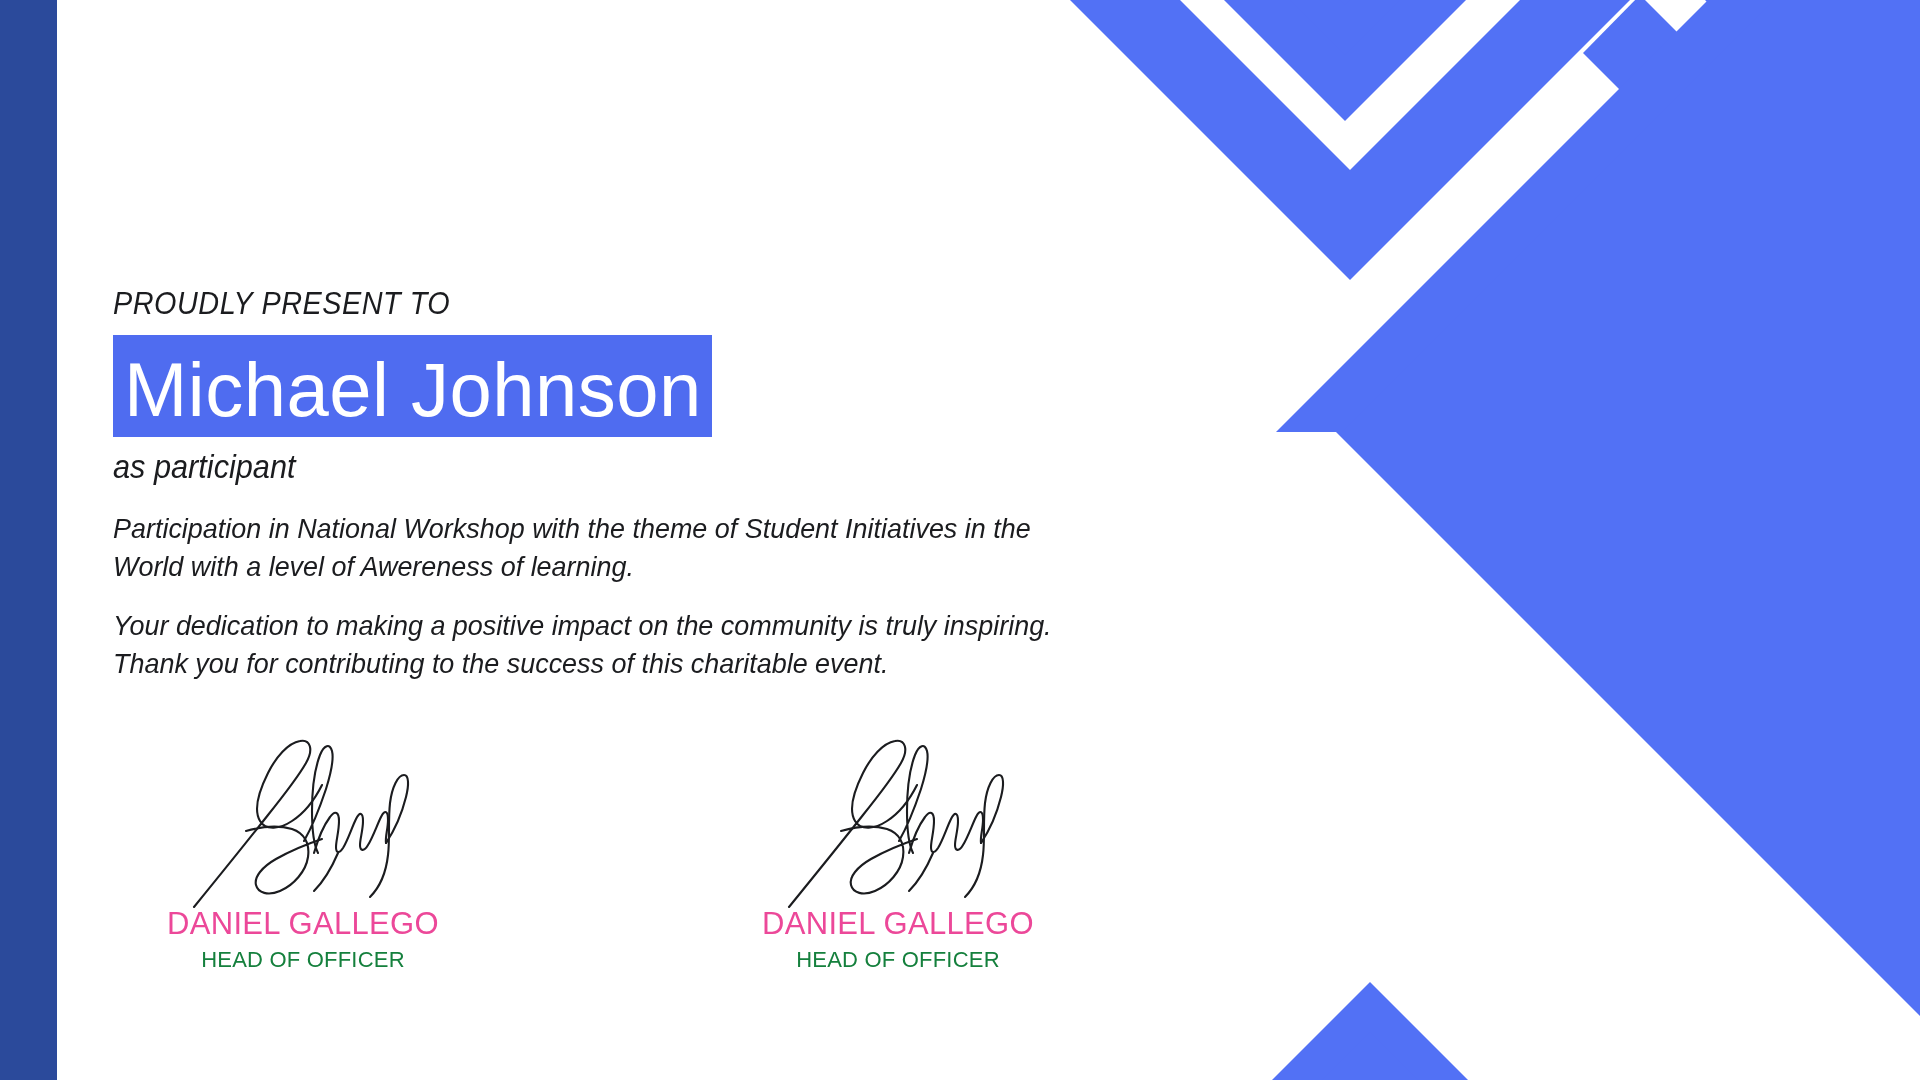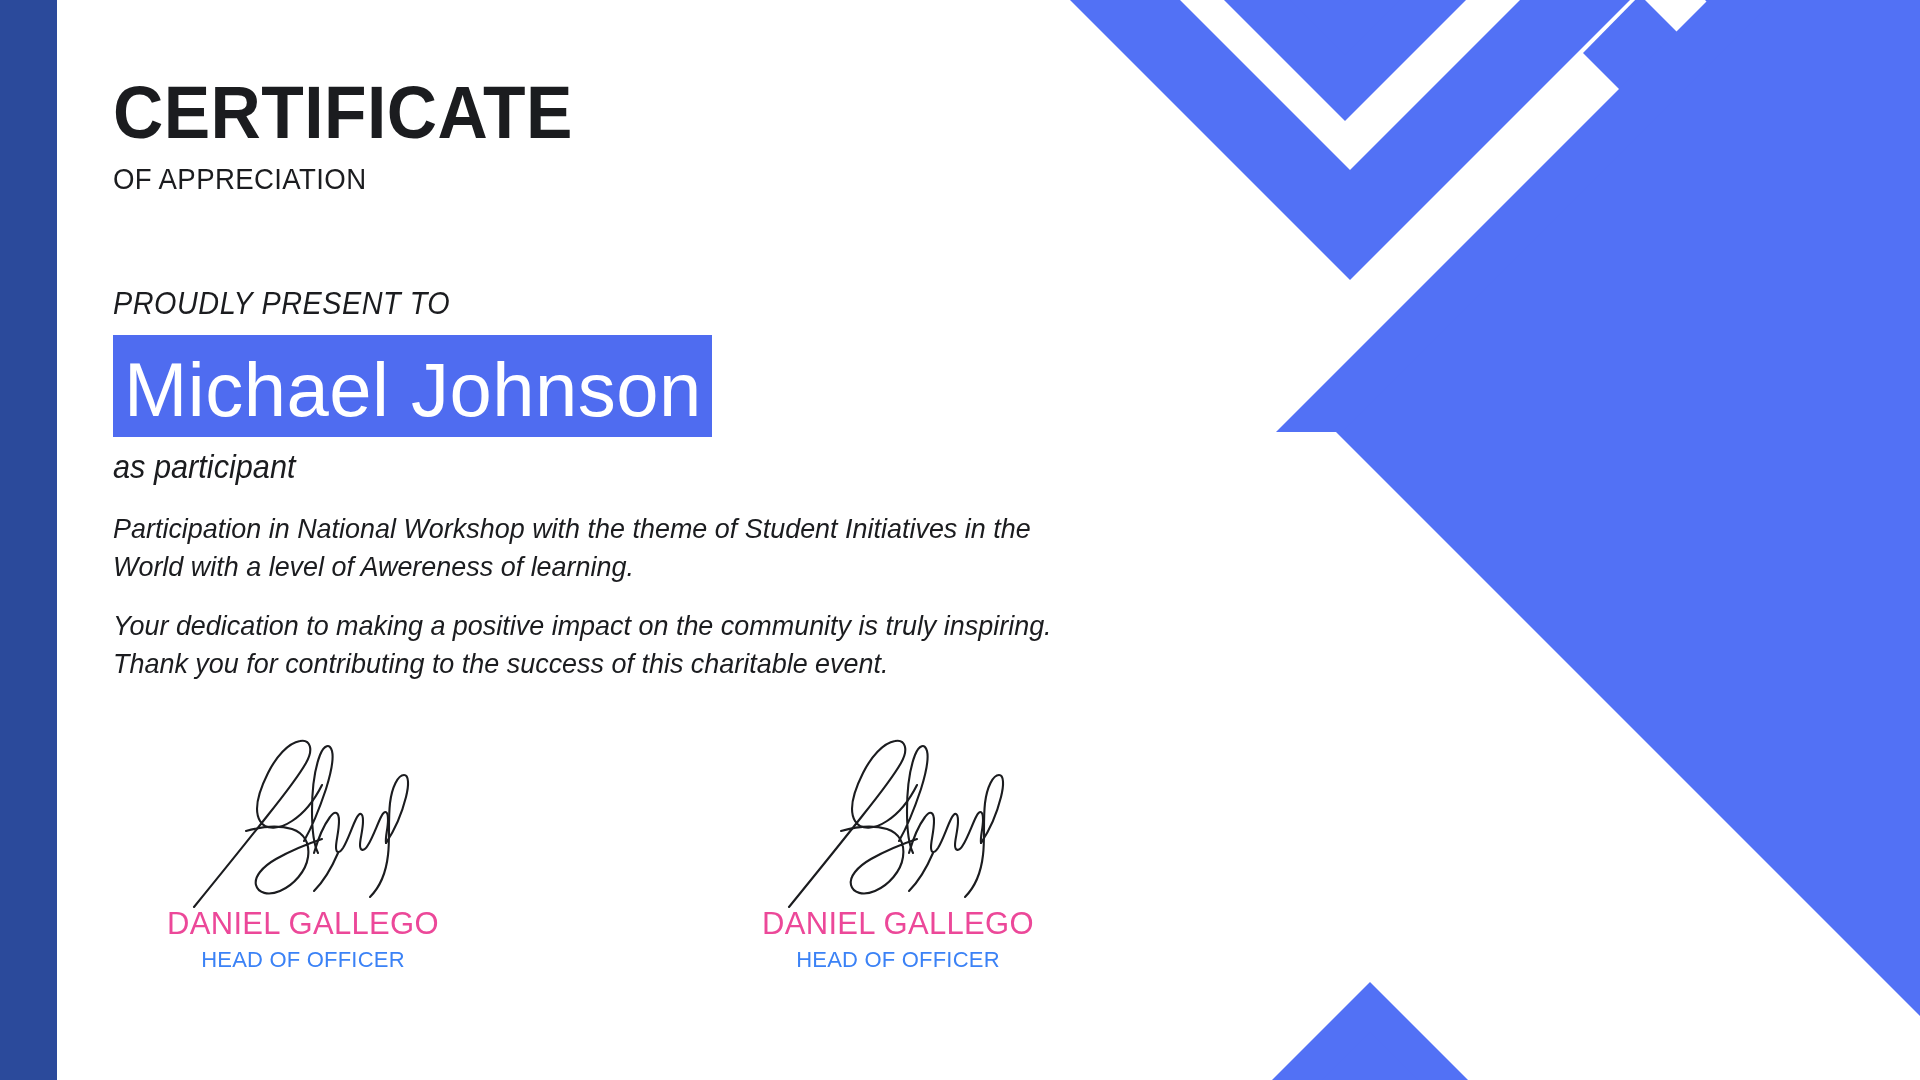--- a/index.html
+++ b/index.html
@@ -191,21 +191,21 @@
     letter-spacing: 0.3px;
     color: #ec4899;
     white-space: nowrap;
   }
   .signer-title {
     margin-top: 5px;
     font-family: "Liberation Sans", sans-serif;
     font-weight: normal;
     font-size: 22px;
     letter-spacing: 0.2px;
-    color: #3b82f6;
+    color: #15803d;
     white-space: nowrap;
   }
 </style>
 </head>
 <body>
 
 <div id="certificate">
 
   <div class="left-bar"></div>
 
@@ -258,24 +258,20 @@
       </g>
 
       <g fill="#5271F5">
         <path d="M 306,432 L 880,1006 L 880,1080 L 846,1080 L 244,478 Z" opacity="0"></path>
       </g>
     </svg>
   </div>
 
   <div class="content">
 
-    <div class="title-block">
-      <div class="cert-title">CERTIFICATE</div>
-      <div class="cert-subtitle">OF APPRECIATION</div>
-    </div>
 
     <div class="present-block">
       <div class="present-to">PROUDLY PRESENT TO</div>
       <div class="recipient-wrap">
         <span class="recipient-name">Michael Johnson</span>
       </div>
       <div class="recipient-role">as participant</div>
     </div>
 
     <div class="body-block">

